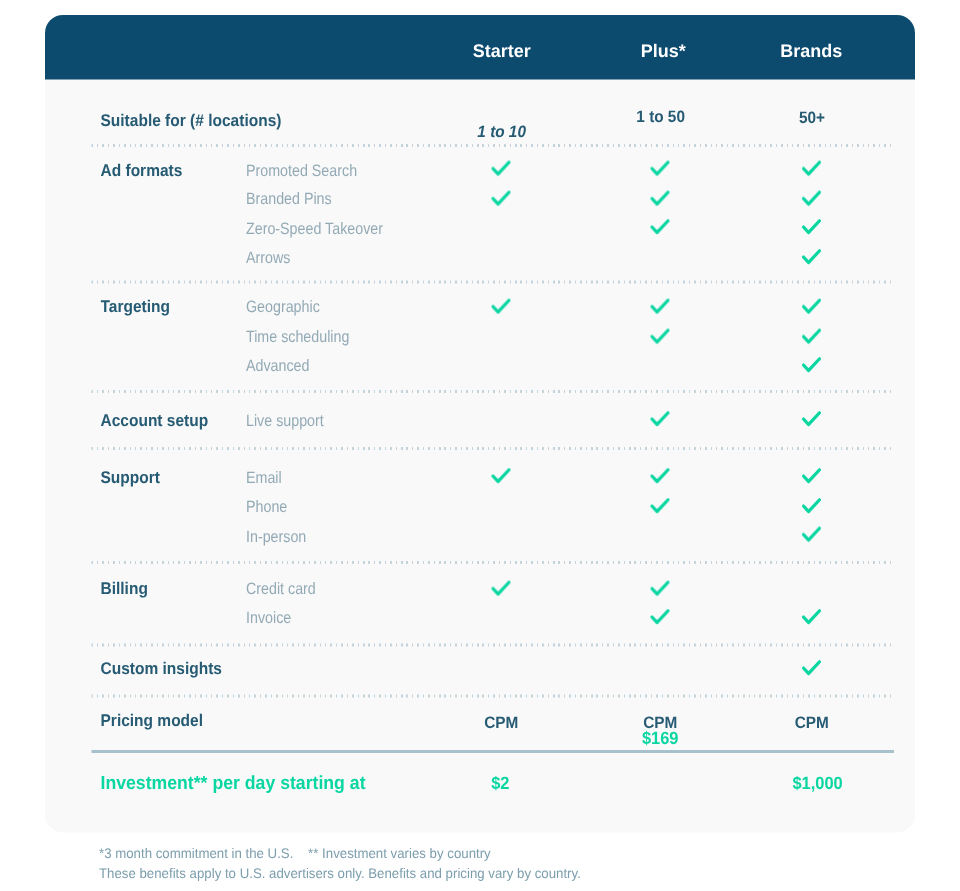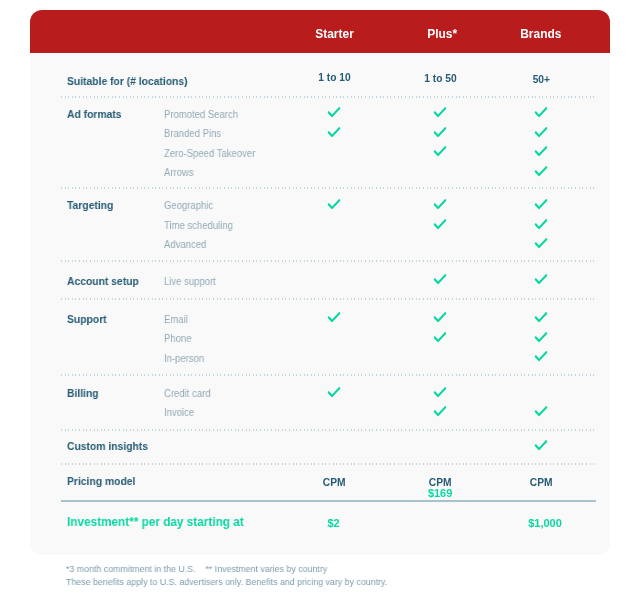--- a/index.html
+++ b/index.html
@@ -12,21 +12,21 @@
   .sect-label,.feat,.cell,.plan-head,.footnote{will-change:transform;}
 
   .card{
     position:absolute;left:30px;top:10px;width:580px;height:545px;
     background:#f9f9fa;border-radius:12px;
   }
 
   
   .card-head{
     position:absolute;left:0;top:0;width:580px;height:43px;
-    background:#b91c1c;border-radius:12px 12px 0 0;
+    background:#0c4a6e;border-radius:12px 12px 0 0;
   }
   .plan-head{
     position:absolute;top:0;height:43px;line-height:48.5px;
     color:#ffffff;font-weight:bold;font-size:12.1px;
     text-align:center;
   }
   .plan-head span{display:inline-block;transform:scaleX(.99);}
 
   
   .sep{
@@ -83,21 +83,21 @@
       <div class="sep" style="top: 187.2px;"></div>
       <div class="sep" style="top: 260.1px;"></div>
       <div class="sep" style="top: 298.1px;"></div>
       <div class="sep" style="top: 374.4px;"></div>
       <div class="sep" style="top: 429px;"></div>
       <div class="sep" style="top: 462.9px;"></div>
       <div class="sep-solid" style="top: 500.2px;"></div>
     </div>
   <div class="body-layer">
       <div class="sect-label" style="top: 74.6px;">Suitable for (# locations)</div>
-      <div class="cell" style="left: 284px; width: 100px; top: 70px;"><span class="val">1 to 10</span></div>
+      <div class="cell" style="left: 284px; width: 100px; top: 81px; font-style: italic;"><span class="val">1 to 10</span></div>
       <div class="cell" style="left: 389.8px; width: 100px; top: 70.6px;"><span class="val">1 to 50</span></div>
       <div class="cell" style="left: 491px; width: 100px; top: 72px;"><span class="val">50+</span></div>
       <div class="sect-label" style="top: 107.5px;">Ad formats</div>
       <div class="feat" style="top: 107.5px;">Promoted Search</div>
       <div class="cell" style="left: 327.1px; width: 14px; top: 107.2px;"><span class="chk"><svg width="14" height="11" viewBox="0 0 14 11">
             <path d="M1.3 5.4 L4.9 9.0 L12.7 1.2" fill="none" stroke="#0ad6a1" stroke-width="2.2" stroke-linecap="round" stroke-linejoin="round"></path>
           </svg></span></div>
       <div class="cell" style="left: 432.9px; width: 14px; top: 107.2px;"><span class="chk"><svg width="14" height="11" viewBox="0 0 14 11">
             <path d="M1.3 5.4 L4.9 9.0 L12.7 1.2" fill="none" stroke="#0ad6a1" stroke-width="2.2" stroke-linecap="round" stroke-linejoin="round"></path>
           </svg></span></div>

